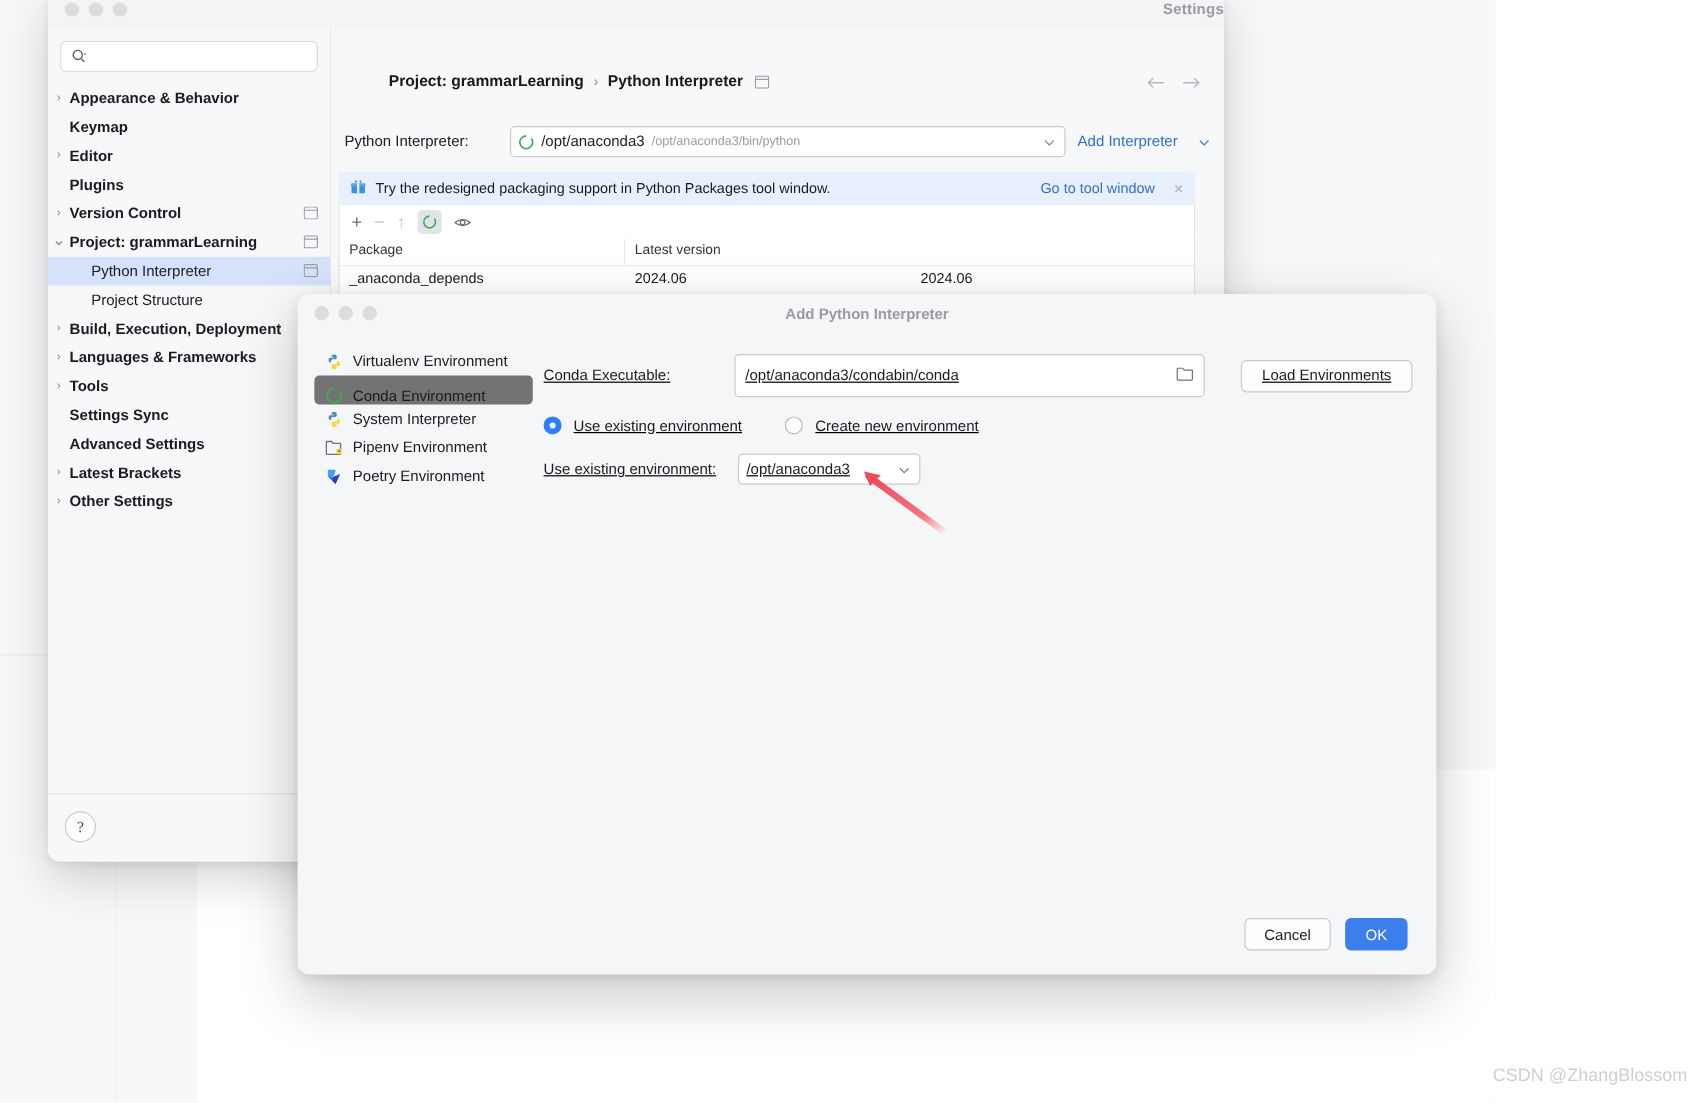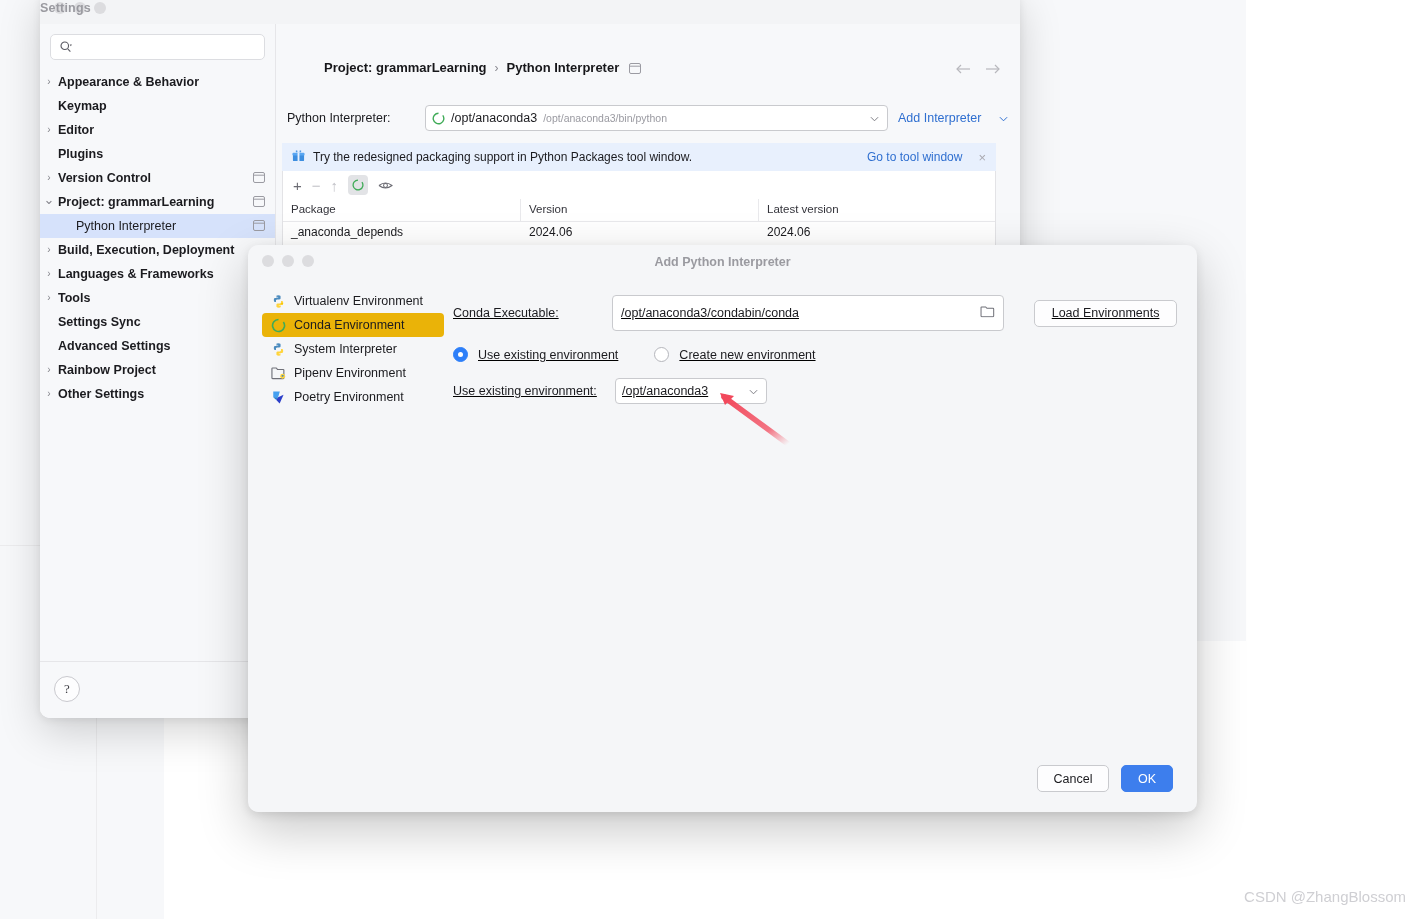--- a/index.html
+++ b/index.html
@@ -39,21 +39,21 @@
     display: flex; align-items: center;
   }
   .traffic {
     display: flex; gap: 8px; padding-left: 14px; align-items:center;
   }
   .traffic span {
     width: 12px; height: 12px; border-radius: 50%;
     background: #dcdcdf; display:block;
   }
   .win-title {
-    position: absolute; left: 0; right: 0; text-align: left;
+    position: absolute; left: 0; right: 0; text-align: right;
     font-size: 12.5px; font-weight: bold; color: #9a9aa0; letter-spacing:.2px;
   }
 
   .settings-body { display: flex; height: 694px; }
 
   
   .settings-sidebar {
     width: 235px; background: #f7f8fa;
     border-right: 1px solid #e6e6e9;
     position: relative;
@@ -175,21 +175,21 @@
   .dlg-traffic { display:flex; gap:8px; padding: 10px 0 0 14px; }
   .dlg-traffic span { width:12px; height:12px; border-radius:50%; background:#dcdcdf; display:block; }
 
   .dlg-left {
     position:absolute; left: 14px; top: 44px; width: 182px;
   }
   .env-item {
     height: 24px; display:flex; align-items:center; gap:8px;
     padding: 0 8px; border-radius:4px; font-size:12.5px; color:#1b1b1f; cursor:pointer;
   }
-  .env-item.selected { background:#eab308; }
+  .env-item.selected { background:#737373;align-items:flex-end; }
   .env-ico { width:16px; height:16px; flex:0 0 16px; display:flex; align-items:center; justify-content:center;}
 
   .dlg-right { position:absolute; left: 205px; top: 50px; right: 20px; text-decoration: underline; }
   .field-row { display:flex; align-items:center; margin-bottom: 16px; }
   .field-label { font-size:12.5px; color:#1b1b1f; }
   #conda-exec-label { width: 162px; }
   #use-existing-label { width: 162px; }
   .text-input {
     height: 36px; border:1px solid #c9cace; border-radius:4px; background:#ffffff;
     display:flex; align-items:center; padding: 0 8px; box-sizing:border-box;
@@ -308,20 +308,23 @@
                 <path d="M0.5 3.2 H11.5"></path>
               </svg></span>
           </div>
           <div class="tree-row selected indent-1">
             <span class="tree-label">Python Interpreter</span>
             <span class="badge-icon"><svg viewBox="0 0 12 11" width="12" height="11" fill="none" stroke="#9b9ba2" stroke-width="1">
                 <rect x="0.5" y="0.5" width="11" height="10" rx="1.5"></rect>
                 <path d="M0.5 3.2 H11.5"></path>
               </svg></span>
           </div>
+          <div class="tree-row indent-1">
+            <span class="tree-label">Project Structure</span>
+          </div>
           <div class="tree-row bold">
             <span class="tw-arrow">›</span>
             <span class="tree-label">Build, Execution, Deployment</span>
           </div>
           <div class="tree-row bold">
             <span class="tw-arrow">›</span>
             <span class="tree-label">Languages &amp; Frameworks</span>
           </div>
           <div class="tree-row bold">
             <span class="tw-arrow">›</span>
@@ -330,21 +333,21 @@
           <div class="tree-row bold">
             <span class="tw-arrow none"></span>
             <span class="tree-label">Settings Sync</span>
           </div>
           <div class="tree-row bold">
             <span class="tw-arrow none"></span>
             <span class="tree-label">Advanced Settings</span>
           </div>
           <div class="tree-row bold">
             <span class="tw-arrow">›</span>
-            <span class="tree-label">Rainbow Project</span>
+            <span class="tree-label">Latest Brackets</span>
           </div>
           <div class="tree-row bold">
             <span class="tw-arrow">›</span>
             <span class="tree-label">Other Settings</span>
           </div>
         </div>
 
       <div class="sidebar-footer">
         <div class="help-btn">?</div>
       </div>
@@ -429,21 +432,20 @@
           <svg viewBox="0 0 16 14" width="15" height="13" fill="none" stroke="#6b6b73" stroke-width="1.1">
             <path d="M1 7 q7 -5.5 14 0 q-7 5.5 -14 0"></path>
               <circle cx="8" cy="7" r="2.1"></circle>
           </svg>
         </span>
       </div>
 
       <div class="pkg-table">
         <div class="pkg-head" id="pkg-head">
             <div class="c1">Package</div>
-            <div class="c2">Version</div>
             <div class="c3">Latest version</div>
           </div>
         <div id="pkg-rows">
             <div class="pkg-row">
               <div class="c1">_anaconda_depends</div>
               <div class="c2">2024.06</div>
               <div class="c3">2024.06</div>
             </div>
             <div class="pkg-row">
               <div class="c1">abseil-cpp</div>

